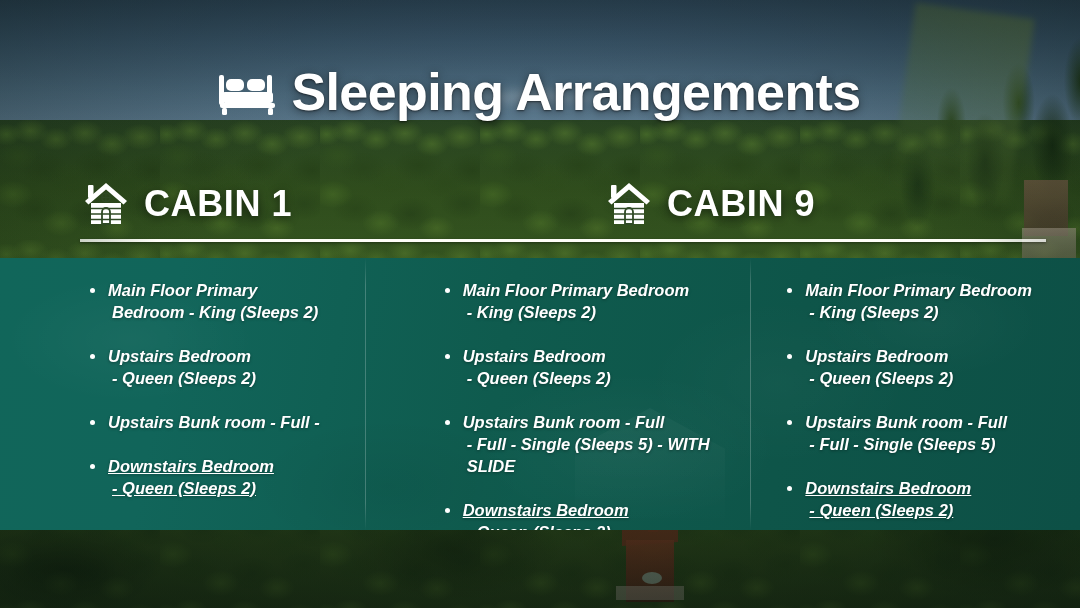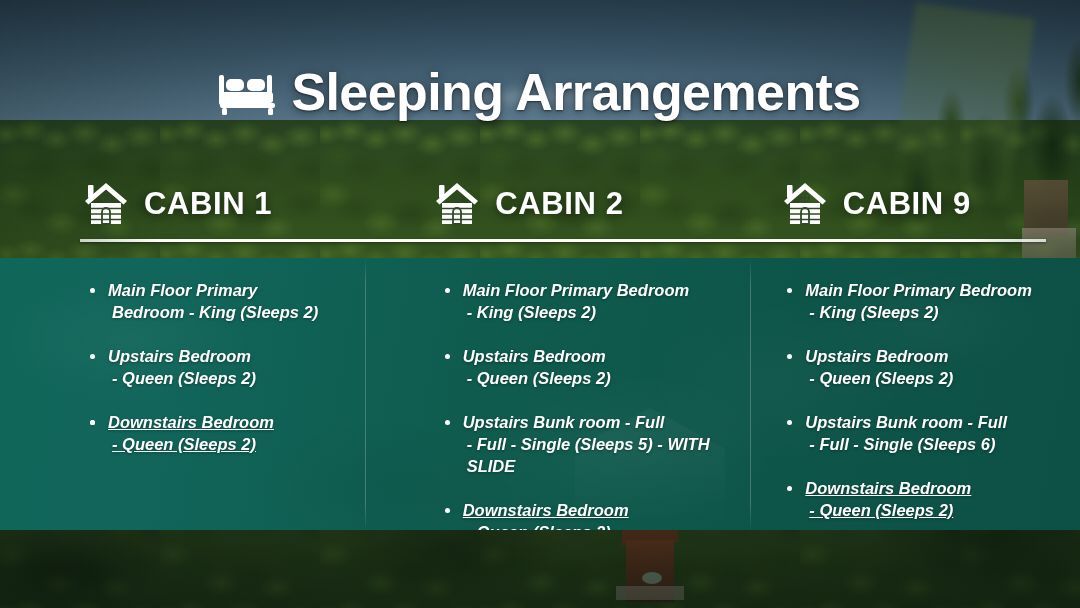--- a/index.html
+++ b/index.html
@@ -175,21 +175,21 @@
   .header-cell {
     flex:1 1 0;
     display:flex; align-items:center; gap:14px;
     padding-left:0;
   }
   .header-cell.c1 { padding-left:82px; }
   .header-cell.c2 { padding-left:52px; }
   .header-cell.c3 { padding-left:48px; }
   .cabin-icon { width:48px; height:48px; flex:0 0 auto; }
   .header-label {
-    font-size:31px; font-weight:bold; color:#ffffff;
+    font-size:36px; font-weight:bold; color:#ffffff;
     letter-spacing:.6px;
     text-shadow: 0 2px 8px rgba(0,0,0,.45);
     white-space:nowrap;
   }
 
   
   .rule {
     position:absolute; left:80px; top:239px; width:966px; height:3px;
     background: linear-gradient(90deg, rgba(255,255,255,.75), #fdfdf7 8%, #fdfdf7 92%, rgba(255,255,255,.75));
     box-shadow: 0 1px 3px rgba(0,0,0,.4);
@@ -320,41 +320,20 @@
           </g>
           <circle cx="24" cy="17.5" r="4.2" fill="none" stroke="#2f4a25" stroke-width="1.6"></circle>
           <line x1="24" y1="13.3" x2="24" y2="21.7" stroke="#2f4a25" stroke-width="1.4"></line>
           <line x1="19.8" y1="17.5" x2="28.2" y2="17.5" stroke="#2f4a25" stroke-width="1.4"></line>
           <path d="M20 44 L20 32 a4 4 0 0 1 8 0 L28 44 Z" fill="none" stroke="#2f4a25" stroke-width="1.8"></path>
         </svg>
       </span>
       <span class="header-label">CABIN 1</span>
     </div>
 
-    <div class="header-cell c2">
-      <span class="cabin-icon">
-        <svg viewBox="0 0 48 48" width="48" height="48" aria-hidden="true">
-          <g fill="#ffffff">
-            <rect x="6" y="5" width="5.5" height="13" rx="1"></rect>
-            <path d="M24 3 L45 21 L41.5 24.5 L24 9.5 L6.5 24.5 L3 21 Z"></path>
-            <path d="M9 23 L39 23 L39 44 L9 44 Z" fill="#ffffff"></path>
-          </g>
-          <g stroke="#2f4a25" stroke-width="1.5" fill="none">
-            <line x1="9" y1="28.5" x2="39" y2="28.5"></line>
-            <line x1="9" y1="34" x2="39" y2="34"></line>
-            <line x1="9" y1="39.5" x2="39" y2="39.5"></line>
-          </g>
-          <circle cx="24" cy="17.5" r="4.2" fill="none" stroke="#2f4a25" stroke-width="1.6"></circle>
-          <line x1="24" y1="13.3" x2="24" y2="21.7" stroke="#2f4a25" stroke-width="1.4"></line>
-          <line x1="19.8" y1="17.5" x2="28.2" y2="17.5" stroke="#2f4a25" stroke-width="1.4"></line>
-          <path d="M20 44 L20 32 a4 4 0 0 1 8 0 L28 44 Z" fill="none" stroke="#2f4a25" stroke-width="1.8"></path>
-        </svg>
-      </span>
-      <span class="header-label">CABIN 2</span>
-    </div>
 
     <div class="header-cell c3">
       <span class="cabin-icon">
         <svg viewBox="0 0 48 48" width="48" height="48" aria-hidden="true">
           <g fill="#ffffff">
             <rect x="6" y="5" width="5.5" height="13" rx="1"></rect>
             <path d="M24 3 L45 21 L41.5 24.5 L24 9.5 L6.5 24.5 L3 21 Z"></path>
             <path d="M9 23 L39 23 L39 44 L9 44 Z" fill="#ffffff"></path>
           </g>
           <g stroke="#2f4a25" stroke-width="1.5" fill="none">
@@ -385,20 +364,21 @@
         <ul class="bullet-list">
           <li class="bullet-item">
             <span>Main Floor Primary</span>
             <span class="bullet-line2">Bedroom - King (Sleeps 2)</span>
           </li>
           <li class="bullet-item">
             <span>Upstairs Bedroom</span>
             <span class="bullet-line2">- Queen (Sleeps 2)</span>
           </li>
           <li class="bullet-item">
+            <span>Upstairs Bunk room - Full -</span>
           </li>
           <li class="bullet-item">
             <span>Downstairs Bedroom</span>
             <span class="bullet-line2">- Queen (Sleeps 2)</span>
           </li>
         </ul>
       </div>
 
       <div class="col c2">
         <ul class="bullet-list">
@@ -426,21 +406,21 @@
           <li class="bullet-item">
             <span>Main Floor Primary Bedroom</span>
             <span class="bullet-line2">- King (Sleeps 2)</span>
           </li>
           <li class="bullet-item">
             <span>Upstairs Bedroom</span>
             <span class="bullet-line2">- Queen (Sleeps 2)</span>
           </li>
           <li class="bullet-item">
             <span>Upstairs Bunk room - Full</span>
-            <span class="bullet-line2">- Full - Single (Sleeps 6)</span>
+            <span class="bullet-line2">- Full - Single (Sleeps 5)</span>
           </li>
           <li class="bullet-item">
             <span>Downstairs Bedroom</span>
             <span class="bullet-line2">- Queen (Sleeps 2)</span>
           </li>
         </ul>
       </div>
 
     </div>
   </div>

